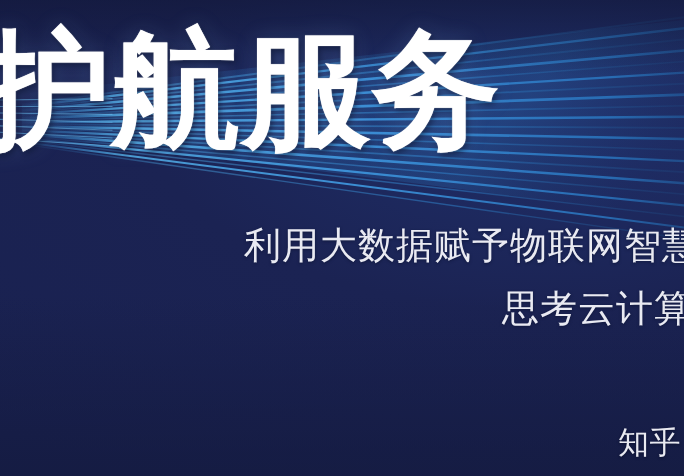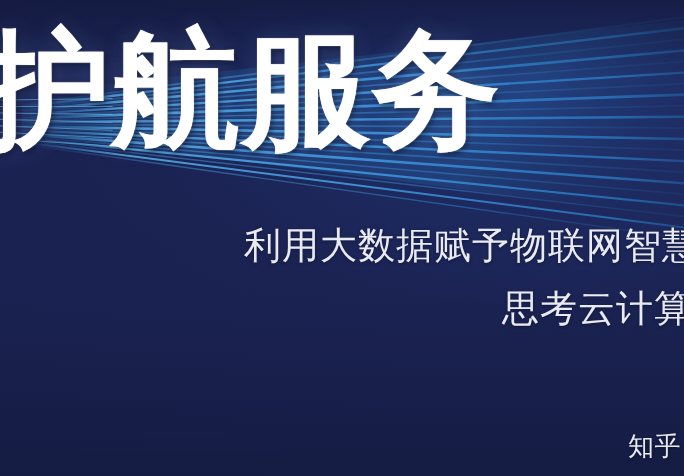--- a/index.html
+++ b/index.html
@@ -88,21 +88,21 @@
 
   
   .watermark {
     position: absolute;
     right: 18px;
     bottom: 12px;
     display: flex;
     align-items: flex-start;
     gap: 8px;
     color: #f2f3f8;
-    font-size: 26px;
+    font-size: 31px;
     font-weight: 500;
     letter-spacing: 0.5px;
     text-shadow: 0 1px 3px rgba(8,12,36,0.75);
     opacity: 0.96;
   }
   .wm-handle { font-weight: 400; letter-spacing: 0px; }
 </style>
 </head>
 <body>
 

